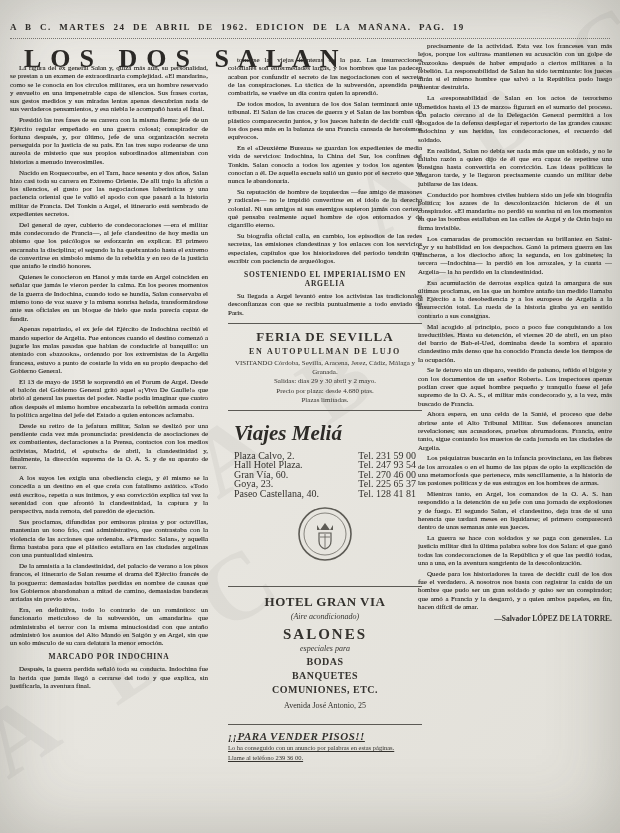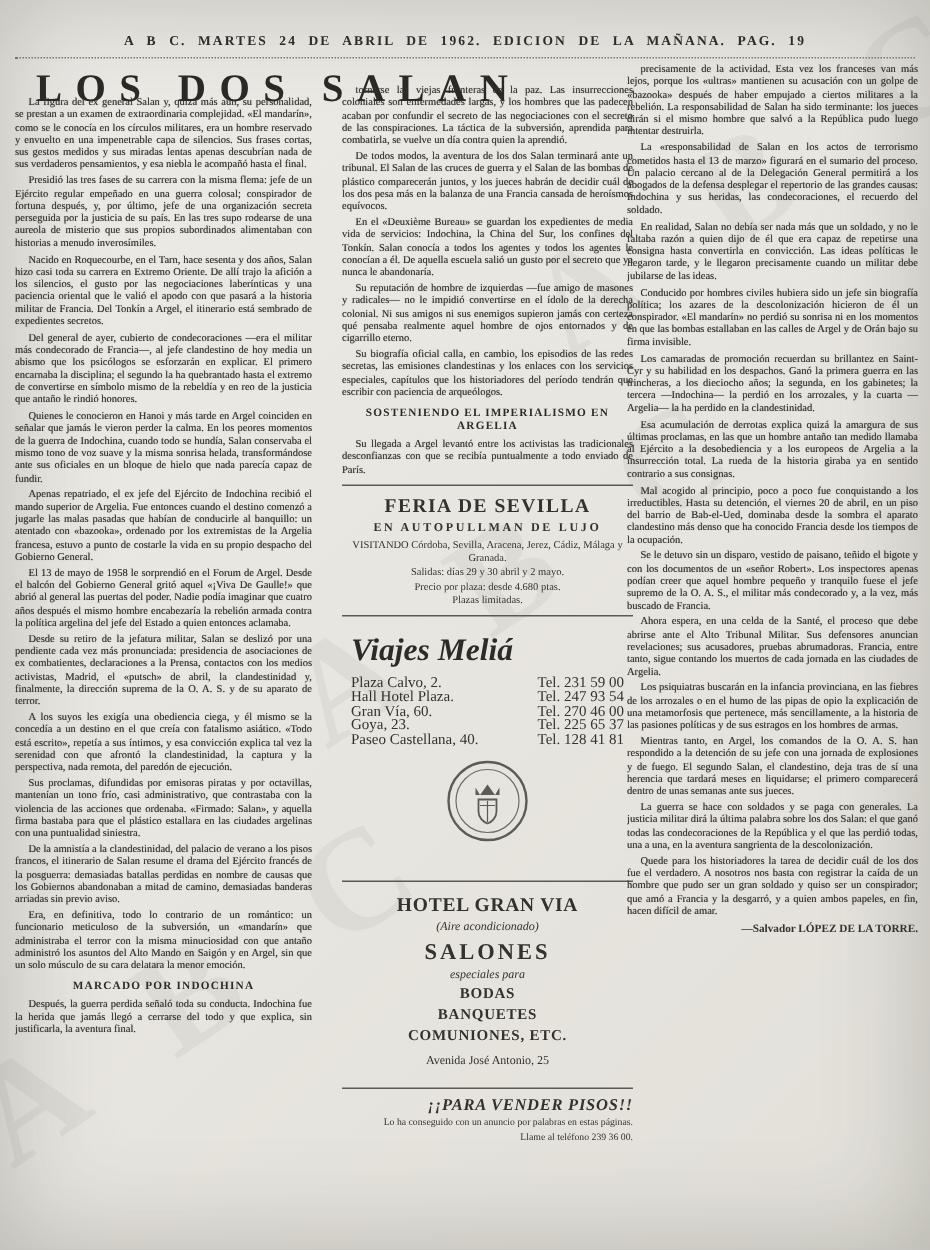--- a/index.html
+++ b/index.html
@@ -3,21 +3,21 @@
 <meta charset="utf-8">
 <style>
   html,body{margin:0;padding:0;background:#cfcdc8;}
   .page{
     position:relative;width:620px;height:833px;overflow:hidden;
     background:linear-gradient(135deg,#edebe6 0%,#e8e6e0 45%,#e2e0d9 100%);
     box-shadow:inset 0 0 70px rgba(80,78,70,.30);
     font-family:"Liberation Serif", serif;color:#34322e;
   }
   .masthead{
-    position:absolute;top:22px;left:10px;right:10px;text-align:center;
+    position:absolute;top:22px;left:10px;right:10px;text-align:left;
     font-size:9px;font-weight:bold;letter-spacing:1.4px;word-spacing:4px;
     color:#2e2c29;border-bottom:1px dotted #77756f;padding-bottom:6px;
   }
   .headline{
     position:absolute;top:44px;left:24px;font-size:26px;letter-spacing:9px;
     color:#2b2926;font-weight:bold;white-space:nowrap;
   }
   .col{position:absolute;overflow:hidden;}
   #col1{left:10px;top:64px;width:198px;height:726px;}
   #col2{left:228px;top:56px;width:194px;height:764px;}
@@ -40,21 +40,21 @@
   .viajes-brand{font-style:italic;font-weight:bold;font-size:21px;margin-bottom:5px;color:#2d2b27;}
   .viajes-row{display:flex;justify-content:space-between;font-size:10px;line-height:9.5px;}
   .emblem{margin:8px auto 0;width:58px;text-align:center;}
   .ad-hotel{margin-top:20px;border-top:1px solid #5b5954;padding:7px 2px 6px;text-align:center;}
   .hotel-name{font-size:13px;font-weight:bold;letter-spacing:.5px;}
   .hotel-air{font-size:8px;font-style:italic;margin:2px 0;}
   .hotel-salones{font-size:15px;font-weight:bold;letter-spacing:2px;margin:5px 0 1px;}
   .hotel-for{font-size:8px;font-style:italic;margin-bottom:3px;}
   .hotel-item{font-size:10px;font-weight:bold;margin:3px 0;letter-spacing:.5px;}
   .hotel-addr{font-size:8px;margin-top:6px;}
-  .ad-pisos{margin-top:8px;border-top:1px solid #5b5954;padding-top:5px;text-align:right;}
+  .ad-pisos{margin-top:8px;border-top:1px solid #5b5954;padding-top:5px;text-align:left;text-decoration:underline;}
   .pisos-title{font-size:11px;font-weight:bold;font-style:italic;letter-spacing:.5px;}
   .pisos-line{font-size:6.5px;line-height:7.6px;margin-top:2px;}
   .byline{font-size:7.5px;font-weight:bold;text-align:right;margin-top:3px;}
   
   .wm{position:absolute;font-weight:bold;font-size:95px;letter-spacing:22px;
     color:rgba(70,68,62,.06);transform:rotate(-34deg);white-space:nowrap;pointer-events:none;}
   #wm1{left:-40px;top:600px;}
   #wm2{left:170px;top:320px;}
   #wm3{left:330px;top:60px;}
 </style>

